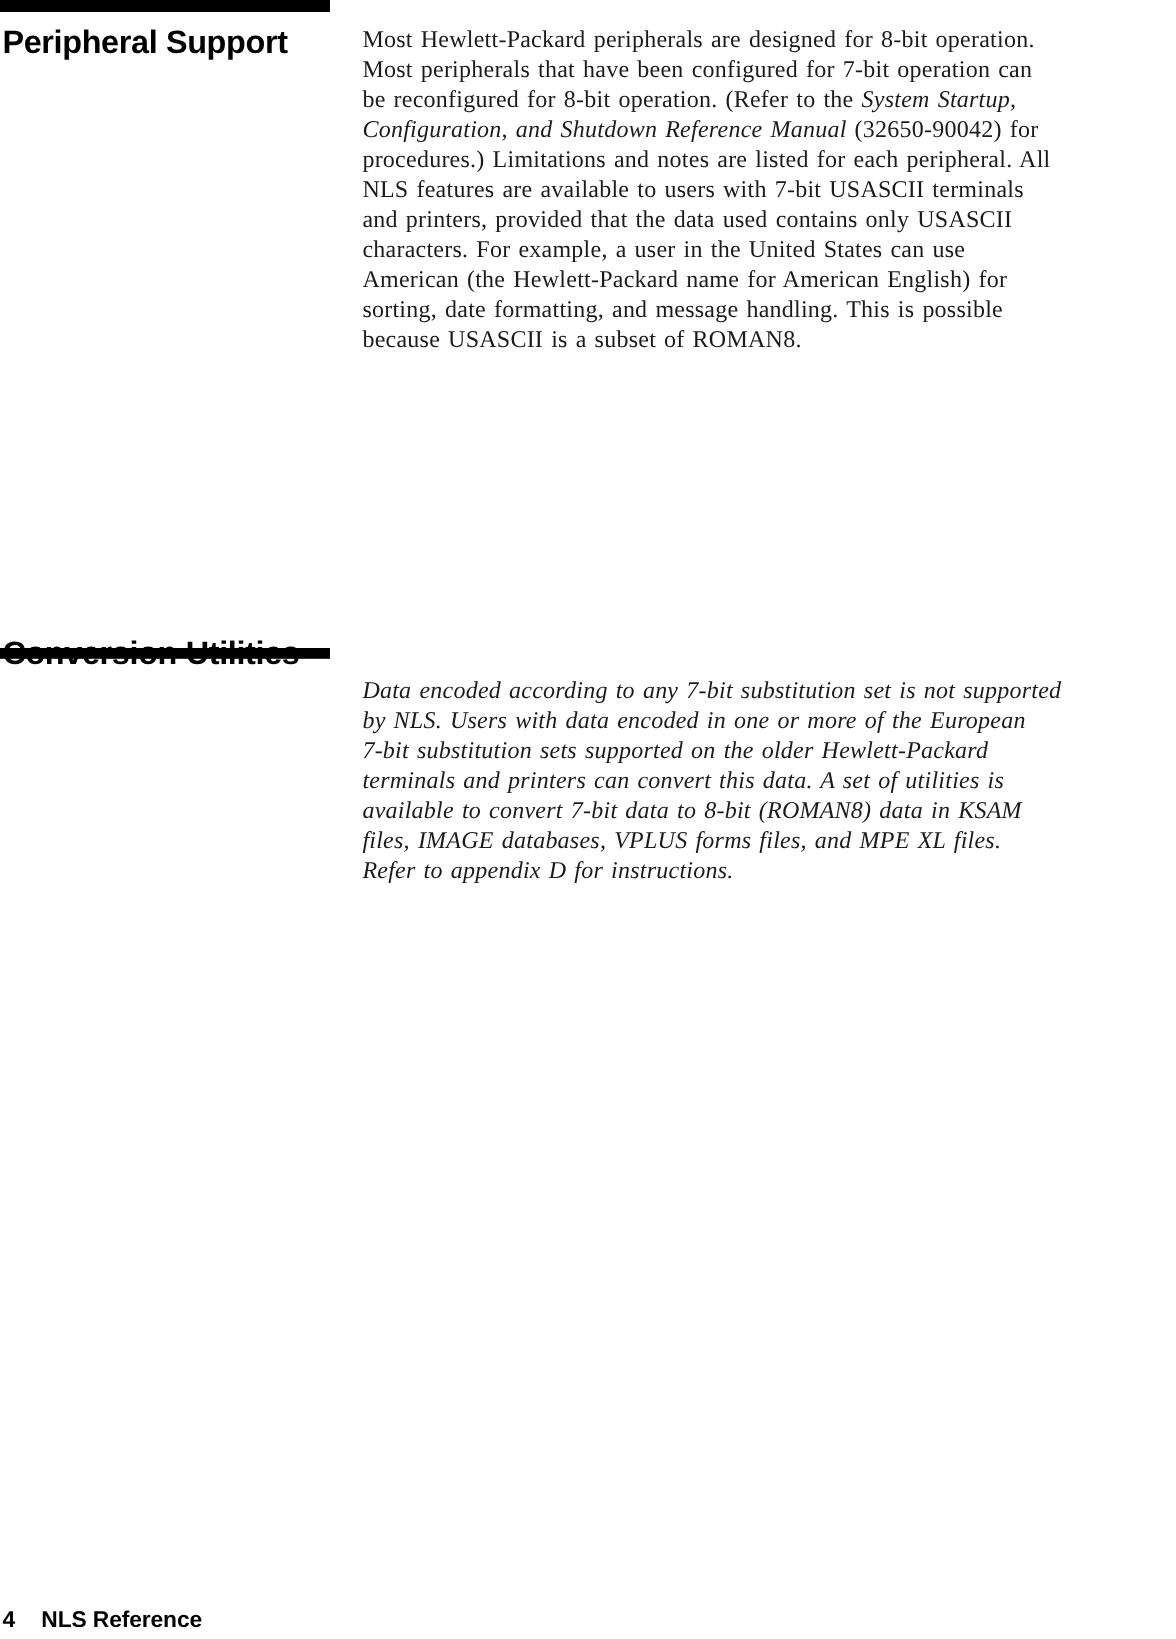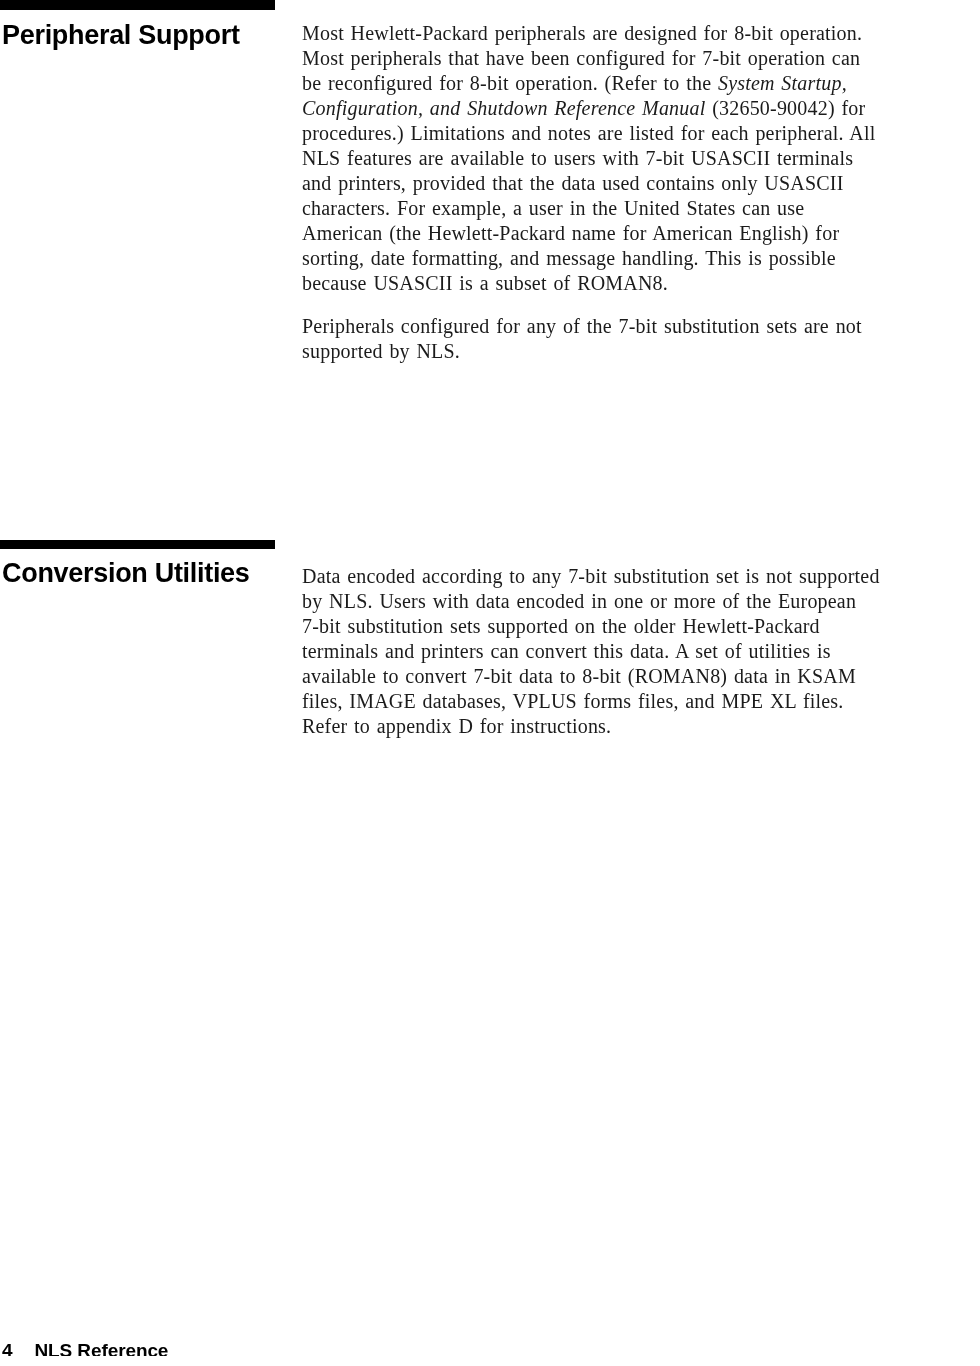--- a/index.html
+++ b/index.html
@@ -29,33 +29,33 @@
     margin: 0;
     font-family: "Liberation Sans", sans-serif;
     font-weight: bold;
     font-size: 27px;
     line-height: 27px;
     letter-spacing: -0.3px;
     color: var(--heading-text, #000000);
     white-space: nowrap;
   }
   .heading-1 { top: 22px; }
-  .heading-2 { top: 560px; }
+  .heading-2 { top: 531px; }
   .body {
     position: absolute;
     left: 302px;
     width: 678px;
     font-size: 20px;
     line-height: 25px;
     letter-spacing: 0.2px;
     word-spacing: 1.5px;
     color: var(--body-text, #1b1b1b);
   }
   .body-1 { top: 21px; }
-  .body-2 { top: 564px; }
+  .body-2 { top: 564px; font-style: italic; }
   .para {
     margin: 0 0 18px 0;
     white-space: pre-line;
   }
   .para:last-child { margin-bottom: 0; }
   .it { font-style: italic; }
   .footer {
     position: absolute;
     left: 2px;
     top: 1341px;
@@ -82,22 +82,20 @@
 Most peripherals that have been configured for 7-bit operation can
 be reconfigured for 8-bit operation. (Refer to the </span><span class="it">System Startup,
 Configuration, and Shutdown Reference Manual</span><span> (32650-90042) for
 procedures.) Limitations and notes are listed for each peripheral. All
 NLS features are available to users with 7-bit USASCII terminals
 and printers, provided that the data used contains only USASCII
 characters. For example, a user in the United States can use
 American (the Hewlett-Packard name for American English) for
 sorting, date formatting, and message handling. This is possible
 because USASCII is a subset of ROMAN8.</span></p>
-    <p class="para">Peripherals configured for any of the 7-bit substitution sets are not
-supported by NLS.</p>
   </div>
 
   <div class="rule rule-2"></div>
   <h2 class="heading heading-2">Conversion Utilities</h2>
   <div class="body body-2">
     <p class="para">Data encoded according to any 7-bit substitution set is not supported
 by NLS. Users with data encoded in one or more of the European
 7-bit substitution sets supported on the older Hewlett-Packard
 terminals and printers can convert this data. A set of utilities is
 available to convert 7-bit data to 8-bit (ROMAN8) data in KSAM

